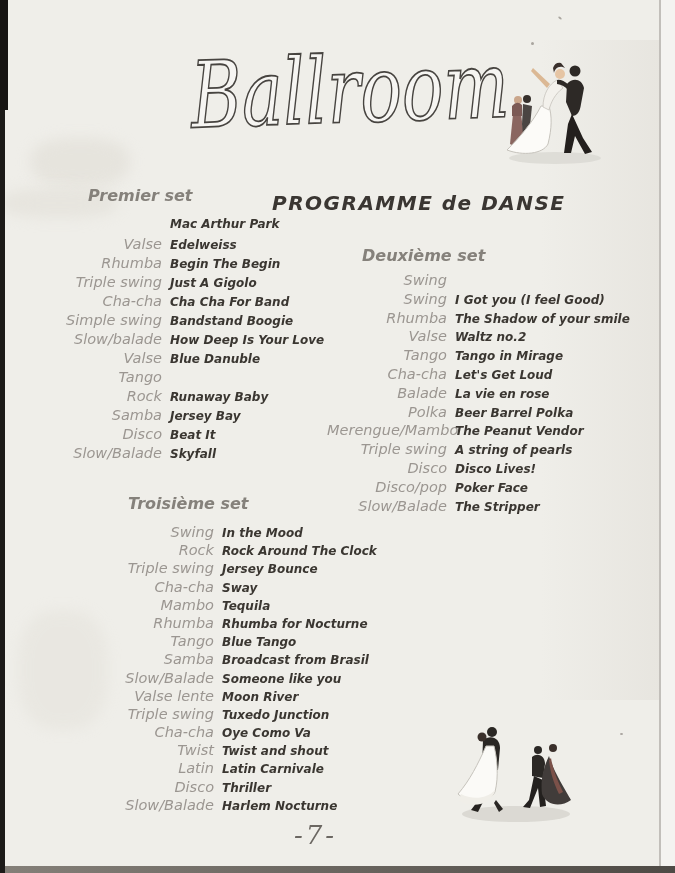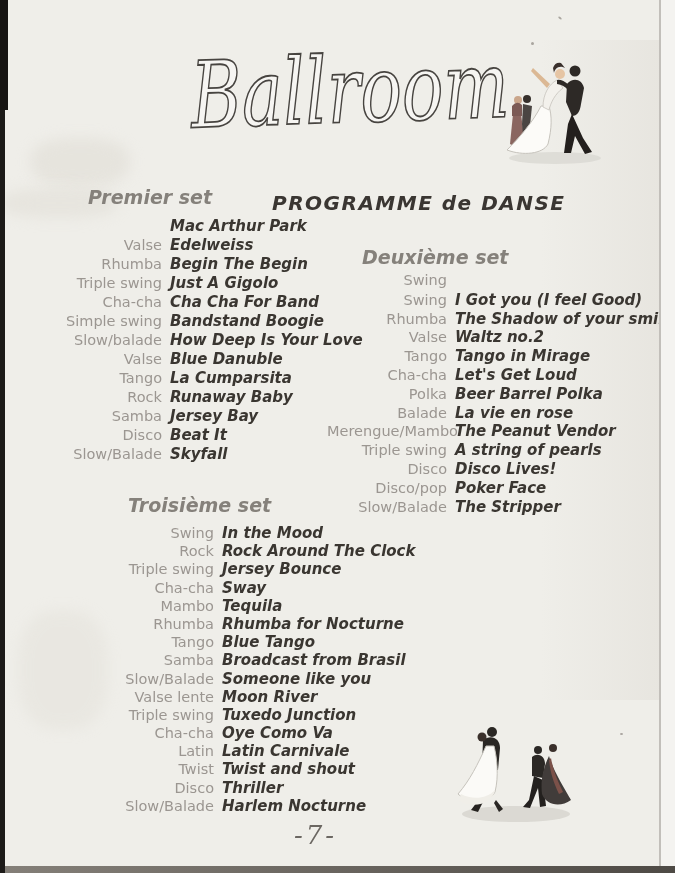--- a/index.html
+++ b/index.html
@@ -39,42 +39,42 @@
     letter-spacing:1.5px; color:#3a3632; white-space:nowrap;margin-top:36px;
   }
 
   
   .dancers-top    { position:absolute; left:497px; top:54px;  width:112px; height:114px; }
   .dancers-bottom { position:absolute; left:452px; top:720px; width:128px; height:110px; }
   .dancers-top svg, .dancers-bottom svg { width:100%; height:100%; }
 
   
   .set-heading {
-    position:absolute; font-size:19px; font-weight:bold; font-style:italic;
+    position:absolute; font-size:16px; font-weight:bold; font-style:italic;
     color:#85817b; white-space:nowrap;
   }
   #heading-premier   { left:88px;  top:186px; }
   #heading-deuxieme  { left:362px; top:246px; }
   #heading-troisieme { left:128px; top:494px; }
 
   .set-list { position:absolute; }
   #list-premier   { left:30px;  top:217px; --label-w:132px; --row-h:19px; }
   #list-deuxieme  { left:327px; top:272px; --label-w:120px; --row-h:18.8px; }
   #list-troisieme { left:95px;  top:524px; --label-w:119px; --row-h:18.2px; }
 
   .entry-row {
     display:grid; grid-template-columns:var(--label-w) auto;
     column-gap:8px; height:var(--row-h); align-items:baseline;
   }
   .entry-row .style {
-    text-align:right; font-size:14.5px; color:#9b9691;
+    text-align:right; font-style:italic; font-size:14.5px; color:#9b9691;
     white-space:nowrap;
   }
   .entry-row .song {
-    font-style:italic; font-weight:bold; font-size:15px; color:#3a3631;
+    font-style:italic; font-weight:bold; font-size:12px; color:#3a3631;
     white-space:nowrap;
   }
 
   .page-number {
     position:absolute; left:294px; top:820px;
     font-family:"DejaVu Serif", serif; font-style:italic;
     font-size:26px; letter-spacing:3px; color:#6b6762;
   }
 </style>
 </head>
@@ -153,21 +153,20 @@
       <div class="entry-row">
         <span class="style">Slow/balade</span>
         <span class="song">How Deep Is Your Love</span>
       </div>
       <div class="entry-row">
         <span class="style">Valse</span>
         <span class="song">Blue Danuble</span>
       </div>
       <div class="entry-row">
         <span class="style">Tango</span>
-        <span class="song">La Cumparsita</span>
       </div>
       <div class="entry-row">
         <span class="style">Rock</span>
         <span class="song">Runaway Baby</span>
       </div>
       <div class="entry-row">
         <span class="style">Samba</span>
         <span class="song">Jersey Bay</span>
       </div>
       <div class="entry-row">
@@ -197,28 +196,28 @@
       </div>
       <div class="entry-row">
         <span class="style">Tango</span>
         <span class="song">Tango in Mirage</span>
       </div>
       <div class="entry-row">
         <span class="style">Cha-cha</span>
         <span class="song">Let's Get Loud</span>
       </div>
       <div class="entry-row">
+        <span class="style">Balade</span>
+        <span class="song">La vie en rose</span>
+      </div>
+      <div class="entry-row">
         <span class="style">Polka</span>
         <span class="song">Beer Barrel Polka</span>
       </div>
       <div class="entry-row">
-        <span class="style">Balade</span>
-        <span class="song">La vie en rose</span>
-      </div>
-      <div class="entry-row">
         <span class="style">Merengue/Mambo</span>
         <span class="song">The Peanut Vendor</span>
       </div>
       <div class="entry-row">
         <span class="style">Triple swing</span>
         <span class="song">A string of pearls</span>
       </div>
       <div class="entry-row">
         <span class="style">Disco</span>
         <span class="song">Disco Lives!</span>
@@ -275,26 +274,26 @@
       </div>
       <div class="entry-row">
         <span class="style">Triple swing</span>
         <span class="song">Tuxedo Junction</span>
       </div>
       <div class="entry-row">
         <span class="style">Cha-cha</span>
         <span class="song">Oye Como Va</span>
       </div>
       <div class="entry-row">
+        <span class="style">Twist</span>
+        <span class="song">Twist and shout</span>
+      </div>
+      <div class="entry-row">
         <span class="style">Latin</span>
         <span class="song">Latin Carnivale</span>
-      </div>
-      <div class="entry-row">
-        <span class="style">Twist</span>
-        <span class="song">Twist and shout</span>
       </div>
       <div class="entry-row">
         <span class="style">Disco</span>
         <span class="song">Thriller</span>
       </div>
       <div class="entry-row">
         <span class="style">Slow/Balade</span>
         <span class="song">Harlem Nocturne</span>
       </div>
     </div>

